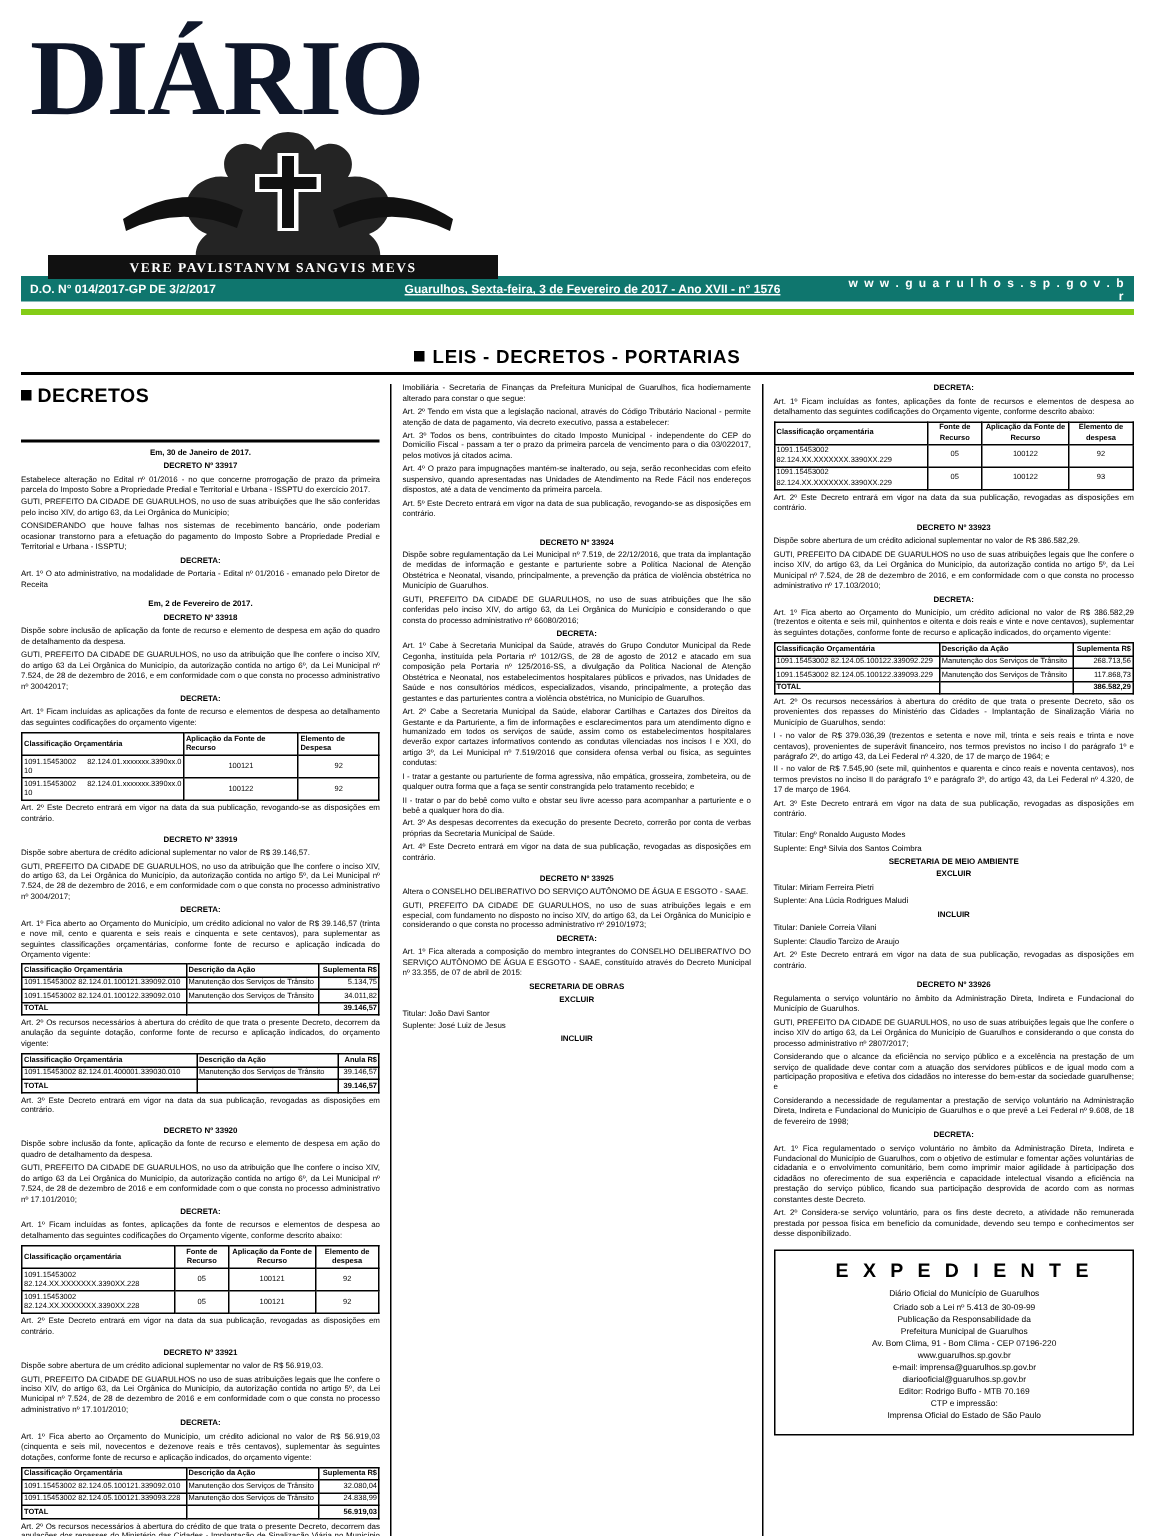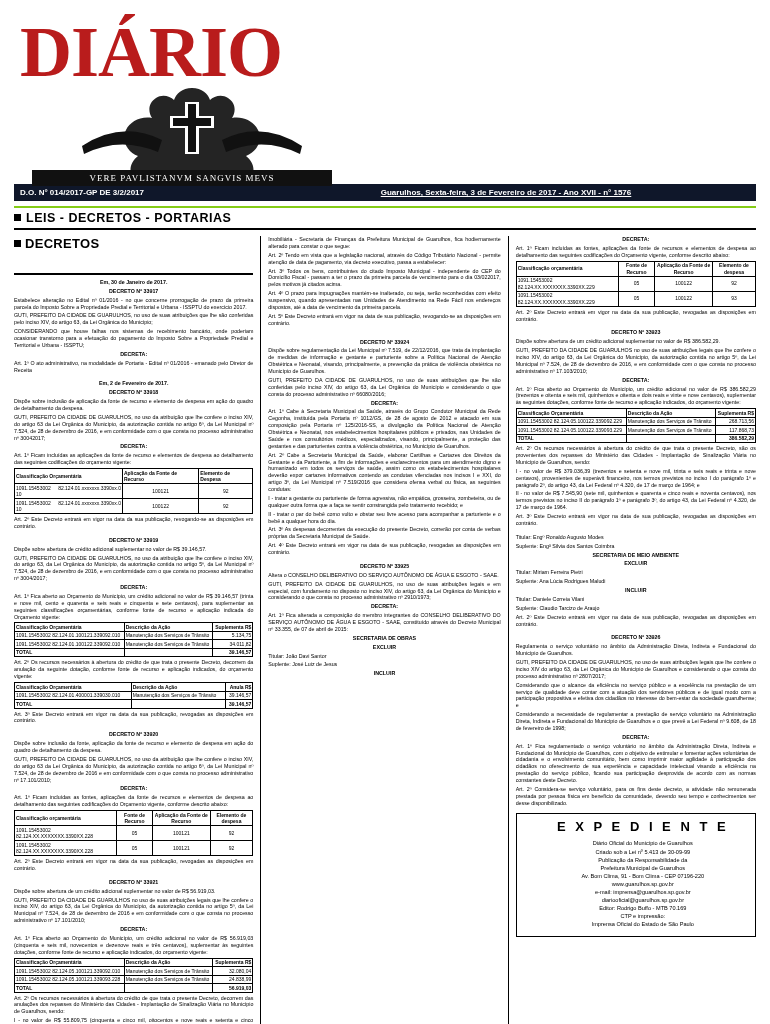--- a/index.html
+++ b/index.html
@@ -12,53 +12,53 @@
     color: #000;
   }
   .page { width:770px; padding: 10px 14px 8px 14px; }
 
   
   .masthead { position: relative; height: 170px; }
   .diario-word {
     position:absolute; left:6px; top:6px;
     font-family:"Liberation Serif", serif;
     font-weight:bold; font-size:72px; letter-spacing:-1px;
-    color:#b91c1c; line-height:1;
+    color:#0f172a; line-height:1;
     -webkit-text-stroke: 0px;
   }
   .oficial-word {
     position:absolute; right:4px; top:60px;
     font-family:"Liberation Serif", serif;
     font-weight:bold; font-size:112px; letter-spacing:-4px;
     color:#111; line-height:1;
   }
   .crest {
     position:absolute; left:28px; top:74px; width:300px; height:86px;
   }
   .ribbon {
     position:absolute; left:18px; top:160px; width:300px; height:16px;
-    background:#111; color:#fff; font-size:9px; font-weight:normal;
+    background:#111; color:#fff; font-size:9px; font-weight:bold;
     text-align:center; line-height:16px; letter-spacing:1px;
     font-family:"Liberation Serif", serif;
   }
   
   .infobar {
-    background:#0f172a; color:#fff; height:17px; margin-top:4px;
+    background:#0f766e; color:#fff; height:17px; margin-top:4px;
     display:flex; align-items:center; font-size:8px; font-weight:bold;
     padding:0 6px;
     gap:32px;
   }
   .infobar .left { width:210px; }
   .infobar .center { flex:1; text-align:center;text-decoration:underline; }
   .infobar .right { width:190px; text-align:right; letter-spacing:1px; }
 
   
   .sectionbar {
-    margin-top:5px; border-top:2px solid #84cc16; border-bottom:2px solid #000;
-    text-align:left; padding:3px 0 3px 0;
+    margin-top:5px; border-top:4px solid #84cc16; border-bottom:2px solid #000;
+    text-align:center; padding:21px 0 3px 0;
     font-size:12.5px; font-weight:bold; letter-spacing:.5px;
   }
   .sectionbar .sq { display:inline-block; width:7px;height:7px;background:#000;margin-right:5px;vertical-align:1px;}
 
   
   .cols { display:flex; margin-top:6px; }
   .col { width:33.333%; padding:0 7px; font-size:5.3px; line-height:1.30; text-align:justify; }
   .col.c1 { padding-left:0; border-right:1px solid #000; }
   .col.c2 { border-right:1px solid #000; }
   .col.c3 { padding-right:0; }
@@ -101,20 +101,21 @@
         <path d="M40 62 q40 -26 80 -6 l-4 12 q-38 -16 -74 2z"></path>
         <path d="M260 62 q-40 -26 -80 -6 l4 12 q38 -16 74 2z"></path>
       </g>
     </svg>
     <div class="ribbon">VERE PAVLISTANVM SANGVIS MEVS</div>
   </div>
 
   <div class="infobar">
     <div class="left">D.O. N° 014/2017-GP DE 3/2/2017</div>
     <div class="center">Guarulhos, Sexta-feira, 3 de Fevereiro de 2017 - Ano XVII - n° 1576</div>
+    <div class="right">w w w . g u a r u l h o s . s p . g o v . b r</div>
   </div>
 
   <div class="sectionbar">
     <span class="sq"></span><span>LEIS - DECRETOS - PORTARIAS</span>
   </div>
 
   <div class="cols">
 
     <div class="col c1">
       <div class="deccat">

